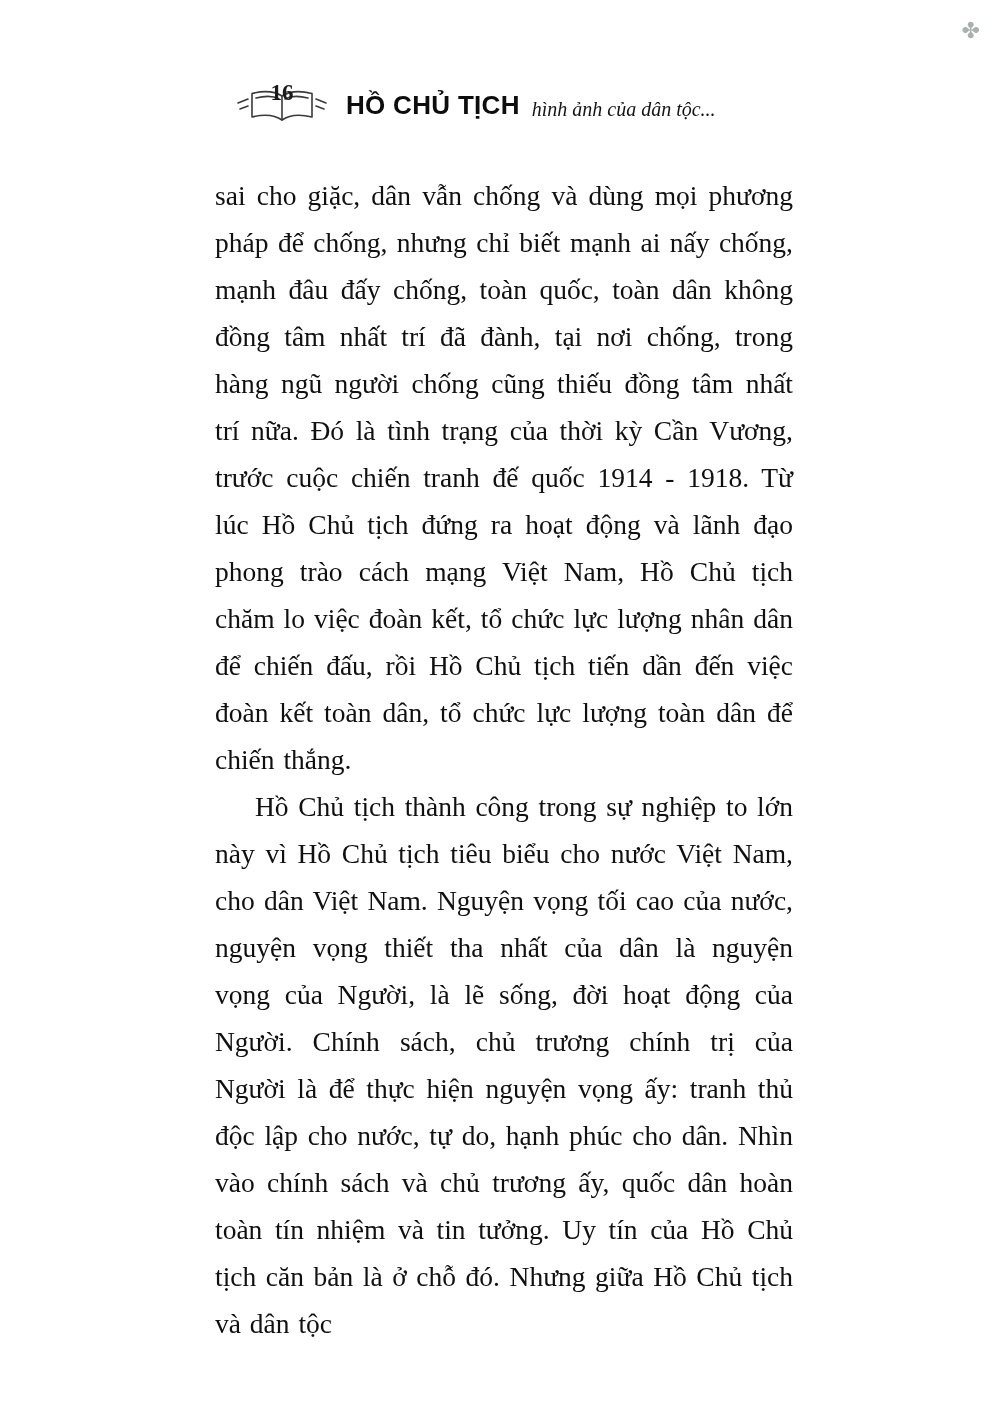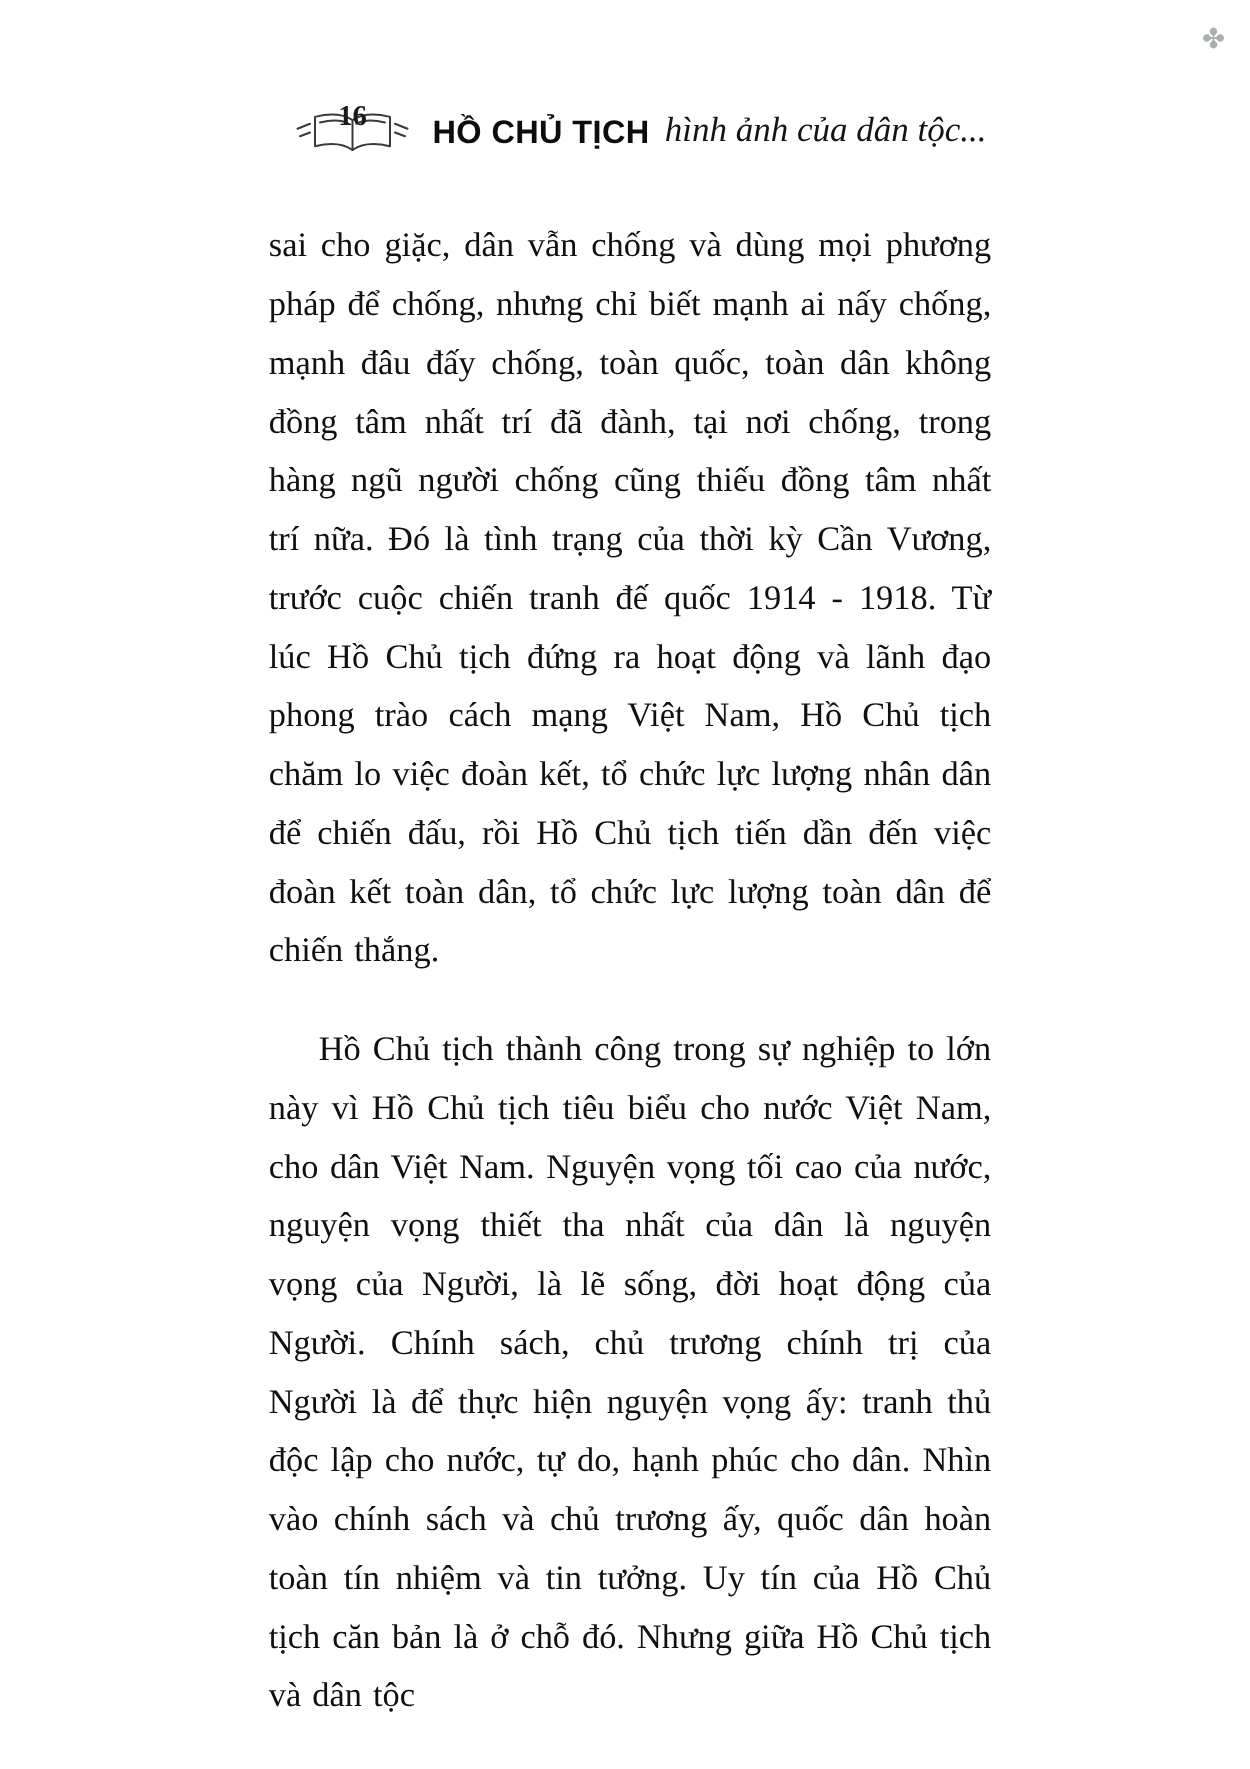--- a/index.html
+++ b/index.html
@@ -61,38 +61,38 @@
     font-family:"Liberation Sans", sans-serif;
     font-weight:700;
     font-size:26px;
     letter-spacing:0.3px;
     color:#0d0d0d;
   }
   .header-script {
     margin-left:12px;
     font-family:"Liberation Serif", serif;
     font-style:italic;
-    font-size:28px;
+    font-size:20px;
     color:#141414;
   }
 
   
   .body-text {
     position:absolute;
     top:172px;
     left:215px;
     width:578px;
     text-align:justify;
     font-size:27.5px;
     line-height:47px;
     color:#101010;
     word-spacing:2px;
   }
   .body-text p { margin:0; }
-  .body-text p.indent { text-indent:40px;margin-top:32px; }
+  .body-text p.indent { text-indent:40px; }
 </style>
 </head>
 <body>
 
 <div class="page">
 
   <span class="corner-decor">✤</span>
 
   <header class="page-header">
     <div class="book-logo">

